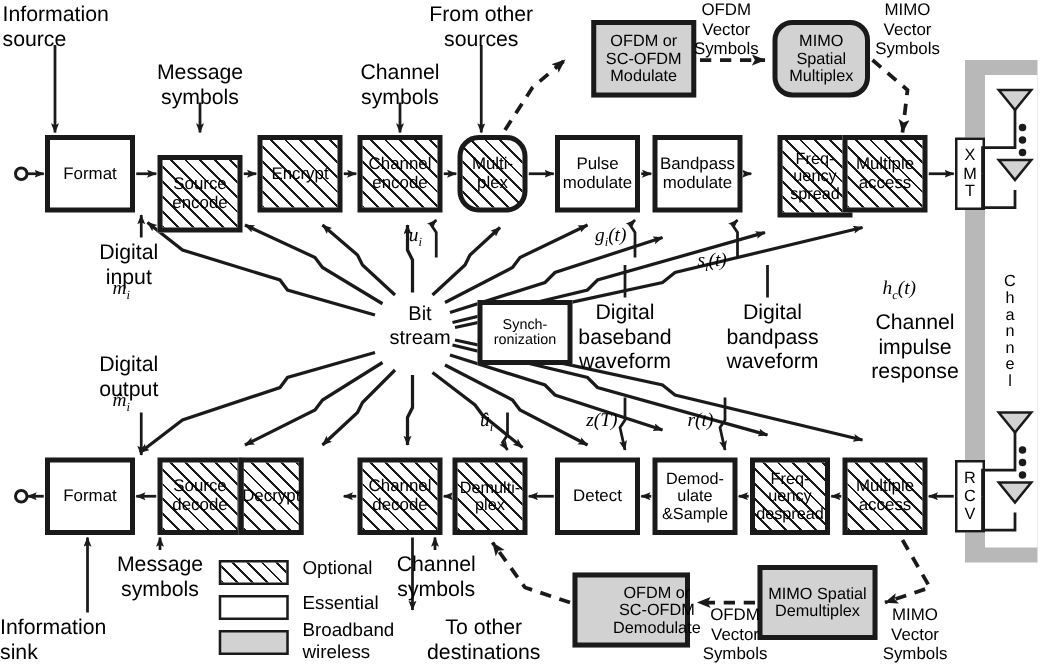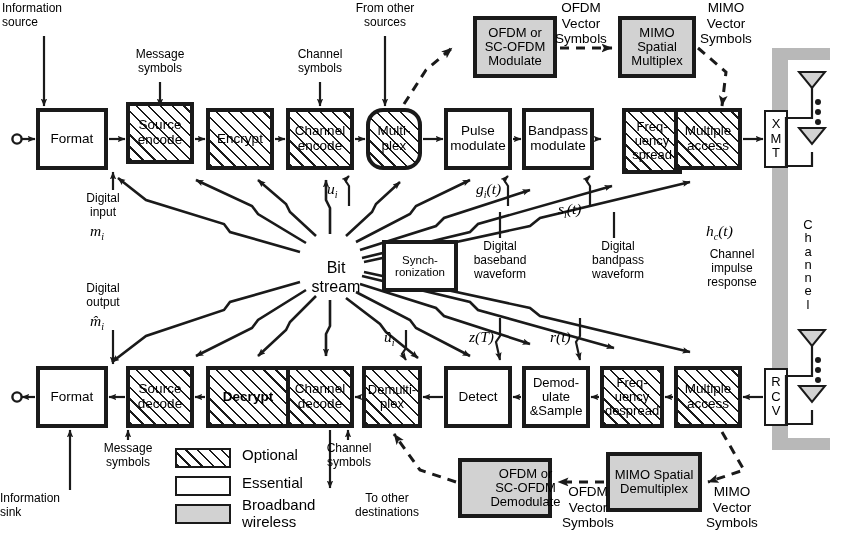--- a/index.html
+++ b/index.html
@@ -16,21 +16,21 @@
         #1a1a1a 0 1.6px, rgba(0,0,0,0) 1.6px 8.4px);}
   .blk.bb{background:#d2d2d2;}
   .blk.sync{font-size:11.5px;}
   .blk.tiny{font-size:13px;}
 
   .xbox{position:absolute;box-sizing:border-box;border:2px solid #1a1a1a;
         background:#fff;display:flex;flex-direction:column;align-items:center;
         justify-content:center;font-size:13px;line-height:1.12;z-index:9;}
 
   
-  .lbl{position:absolute;font-size:12px;line-height:1.16;text-align:center;
+  .lbl{position:absolute;font-size:17px;line-height:1.16;text-align:center;
        white-space:pre-line;z-index:7;}
   .lbl.l{text-align:left;}
   .math{position:absolute;font-family:"Liberation Serif",serif;font-style:italic;
         font-size:15.5px;z-index:7;white-space:nowrap;}
   .math sub{font-size:10px;font-style:italic;}
 
   
   #chan-outer{position:absolute;background:#b8b8b8;z-index:1;}
   #chan-inner{position:absolute;background:#fff;z-index:2;}
   #chan-word{position:absolute;z-index:4;font-size:13px;line-height:1.02;
@@ -63,21 +63,21 @@
     <span>a</span>
     <span>n</span>
     <span>n</span>
     <span>e</span>
     <span>l</span>
   </div>
 
   <div class="blk" style="left:36px;top:108px;width:72px;height:62px;">
     <span>Format</span>
     </div>
-  <div class="blk opt" style="left:126px;top:102px;width:68px;height:62px;">
+  <div class="blk opt" style="left:126px;top:124px;width:68px;height:62px;">
     <span>Source
 encode</span>
     </div>
   <div class="blk opt" style="left:206px;top:108px;width:68px;height:62px;">
     <span>Encrypt</span>
     </div>
   <div class="blk opt" style="left:286px;top:108px;width:68px;height:62px;">
     <span>Channel
 encode</span>
     </div>
@@ -108,21 +108,21 @@
 T</span>
     </div>
 
   <div class="blk" style="left:36px;top:366px;width:72px;height:62px;">
     <span>Format</span>
     </div>
   <div class="blk opt" style="left:126px;top:366px;width:68px;height:62px;">
     <span>Source
 decode</span>
     </div>
-  <div class="blk opt" style="left:206px;top:366px;width:84px;height:62px;font-weight:bold;">
+  <div class="blk opt" style="left:191px;top:366px;width:52px;height:62px;">
     <span>Decrypt</span>
     </div>
   <div class="blk opt" style="left:286px;top:366px;width:68px;height:62px;">
     <span>Channel
 decode</span>
     </div>
   <div class="blk opt tiny" style="left:362px;top:366px;width:60px;height:62px;">
     <span>Demulti-
 plex</span>
     </div>
@@ -147,37 +147,37 @@
     <span style="white-space:pre-line;text-align:center;">R
 C
 V</span>
     </div>
 
   <div class="blk bb tiny" style="left:458px;top:16px;width:84px;height:62px;margin-left:15px;">
     <span>OFDM  or
 SC-OFDM
 Modulate</span>
     </div>
-  <div class="blk bb tiny" style="left:618px;top:16px;width:78px;height:62px;">
+  <div class="blk bb tiny" style="left:618px;top:16px;width:78px;height:62px;border-radius:16px;">
     <span>MIMO
 Spatial
 Multiplex</span>
     </div>
   <div class="blk bb tiny" style="left:458px;top:458px;width:94px;height:60px;padding-left:41px;">
     <span>OFDM  or
 SC-OFDM
 Demodulate</span>
     </div>
   <div class="blk bb tiny" style="left:606px;top:452px;width:96px;height:60px;">
     <span>MIMO
 Spatial
 Demultiplex</span>
     </div>
 
-  <div class="lbl" style="left:303px;top:243px;width:66px;font-size:16px;margin-top:16px;">Bit
+  <div class="lbl" style="left:303px;top:243px;width:66px;font-size:16px;">Bit
 stream</div>
   <div class="blk sync" style="left:382px;top:240px;width:76px;height:52px;">
     <span>Synch-
 ronization</span>
     </div>
 
   <div class="lbl l" style="left:2px;top:2px;width:110px;text-align:left;">Information
 source</div>
   <div class="lbl" style="left:115px;top:48px;width:90px;">Message
 symbols</div>

